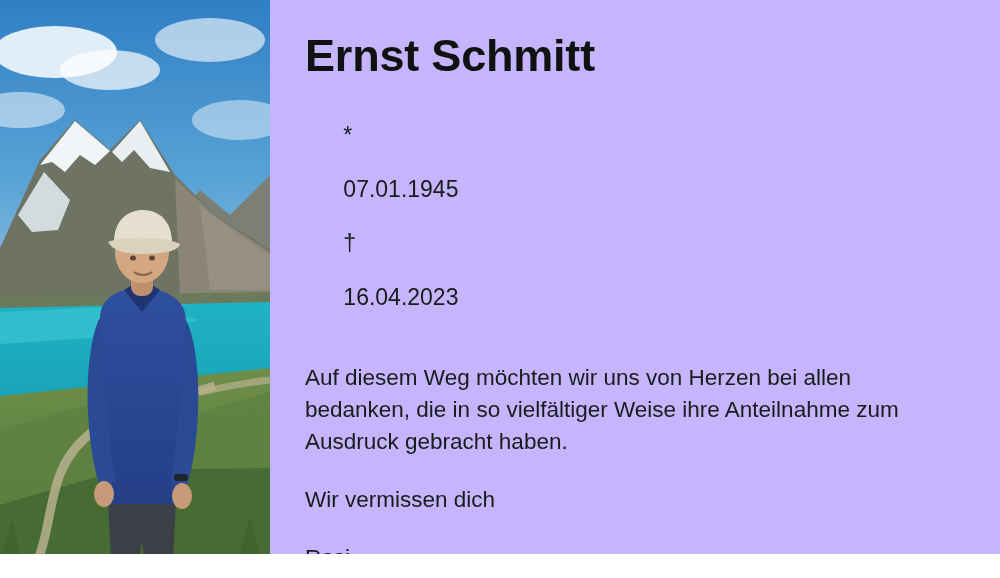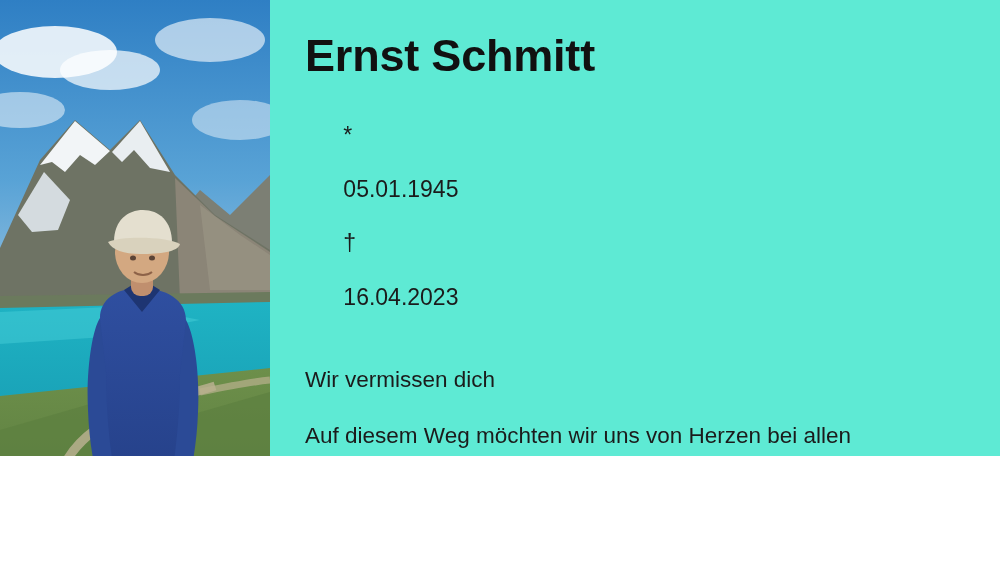--- a/index.html
+++ b/index.html
@@ -7,22 +7,22 @@
     padding: 0;
     background: #ffffff;
   }
   body {
     font-family: "Liberation Sans", sans-serif;
     color: #1b1b1b;
   }
   .page {
     position: relative;
     width: 1000px;
-    height: 456px;
-    background: #5eead4;
+    height: 554px;
+    background: #c4b5fd;
     overflow: hidden;
   }
 
   
   .photo {
     position: absolute;
     left: 0;
     top: 0;
     width: 270px;
     height: 578px;
@@ -167,30 +167,30 @@
     </svg>
   </div>
 
   <div class="content">
 
     <div class="name">Ernst Schmitt</div>
 
     <div class="dates">
       <span class="birth-sym">*</span>
       <span> </span>
-      <span>05.01.1945</span>
+      <span>07.01.1945</span>
       <span class="gap"></span>
       <span class="cross-sym">†</span>
       <span> </span>
       <span>16.04.2023</span>
     </div>
 
+    <div class="para body-text">Auf diesem Weg möchten wir uns von Herzen bei allen bedanken, die in so vielfältiger Weise ihre Anteilnahme zum Ausdruck gebracht haben.</div>
+
     <div class="para missing">Wir vermissen dich</div>
-
-    <div class="para body-text">Auf diesem Weg möchten wir uns von Herzen bei allen bedanken, die in so vielfältiger Weise ihre Anteilnahme zum Ausdruck gebracht haben.</div>
 
     <div class="survivors">
       <div>Rosi</div>
       <div>Stephan mit Familie</div>
 
     </div>
 
   </div>
 </div>
 

